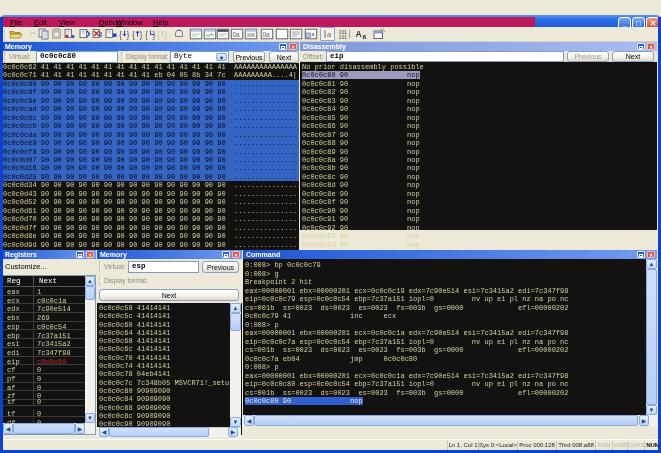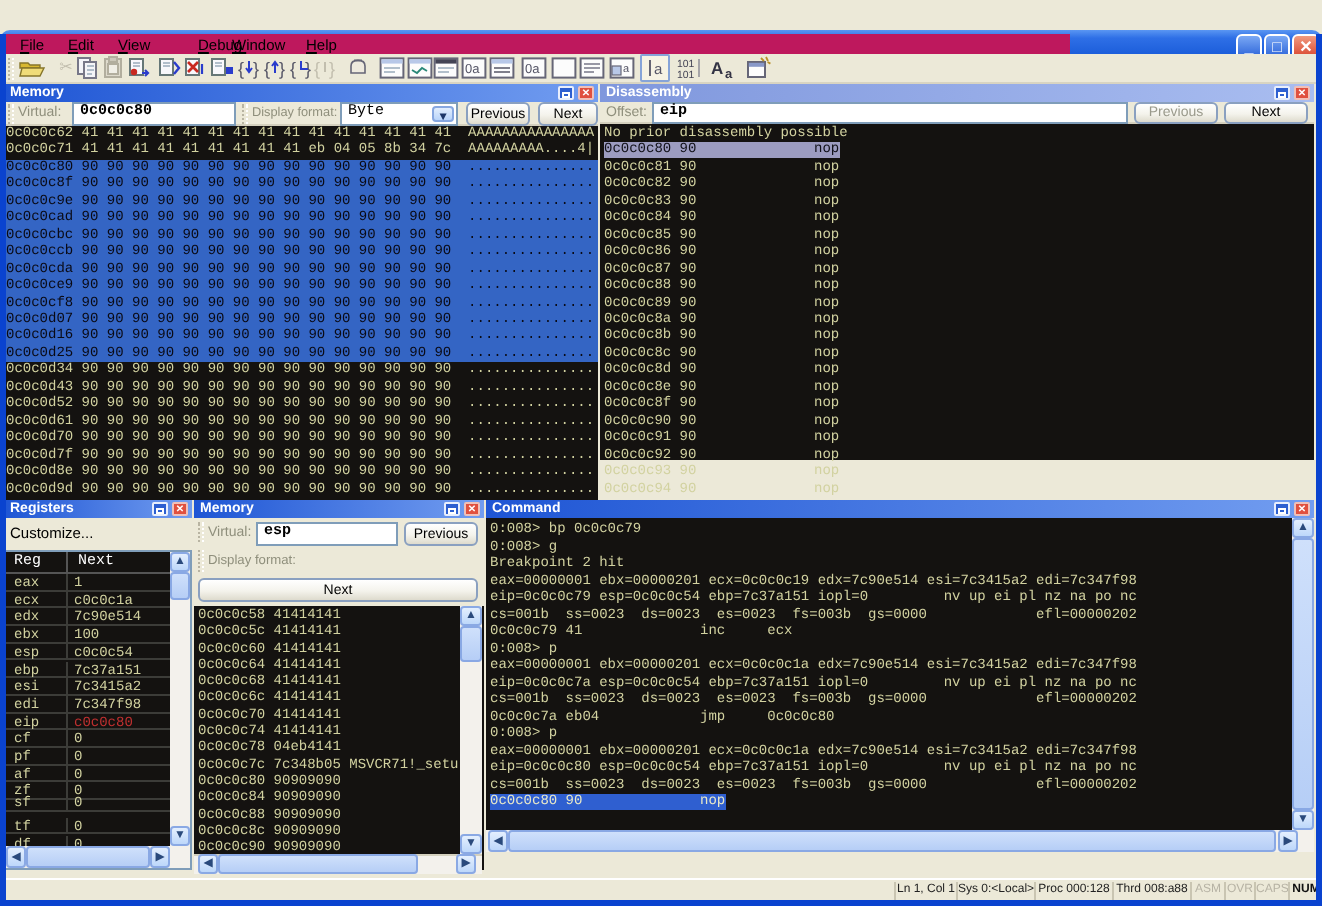--- a/index.html
+++ b/index.html
@@ -298,21 +298,21 @@
           <span class="regval" style="">c0c0c1a</span>
           <span style="position:absolute;left:30px;top:0;width:1px;height:8.7px;background:#3c3c38"></span>
         </div>
         <div class="regrow" style="top:17.4px">
           <span class="regname">edx</span>
           <span class="regval" style="">7c90e514</span>
           <span style="position:absolute;left:30px;top:0;width:1px;height:8.7px;background:#3c3c38"></span>
         </div>
         <div class="regrow" style="top:26.1px">
           <span class="regname">ebx</span>
-          <span class="regval" style="">100</span>
+          <span class="regval" style="">269</span>
           <span style="position:absolute;left:30px;top:0;width:1px;height:8.7px;background:#3c3c38"></span>
         </div>
         <div class="regrow" style="top:34.8px">
           <span class="regname">esp</span>
           <span class="regval" style="">c0c0c54</span>
           <span style="position:absolute;left:30px;top:0;width:1px;height:8.7px;background:#3c3c38"></span>
         </div>
         <div class="regrow" style="top:43.5px">
           <span class="regname">ebp</span>
           <span class="regval" style="">7c37a151</span>

